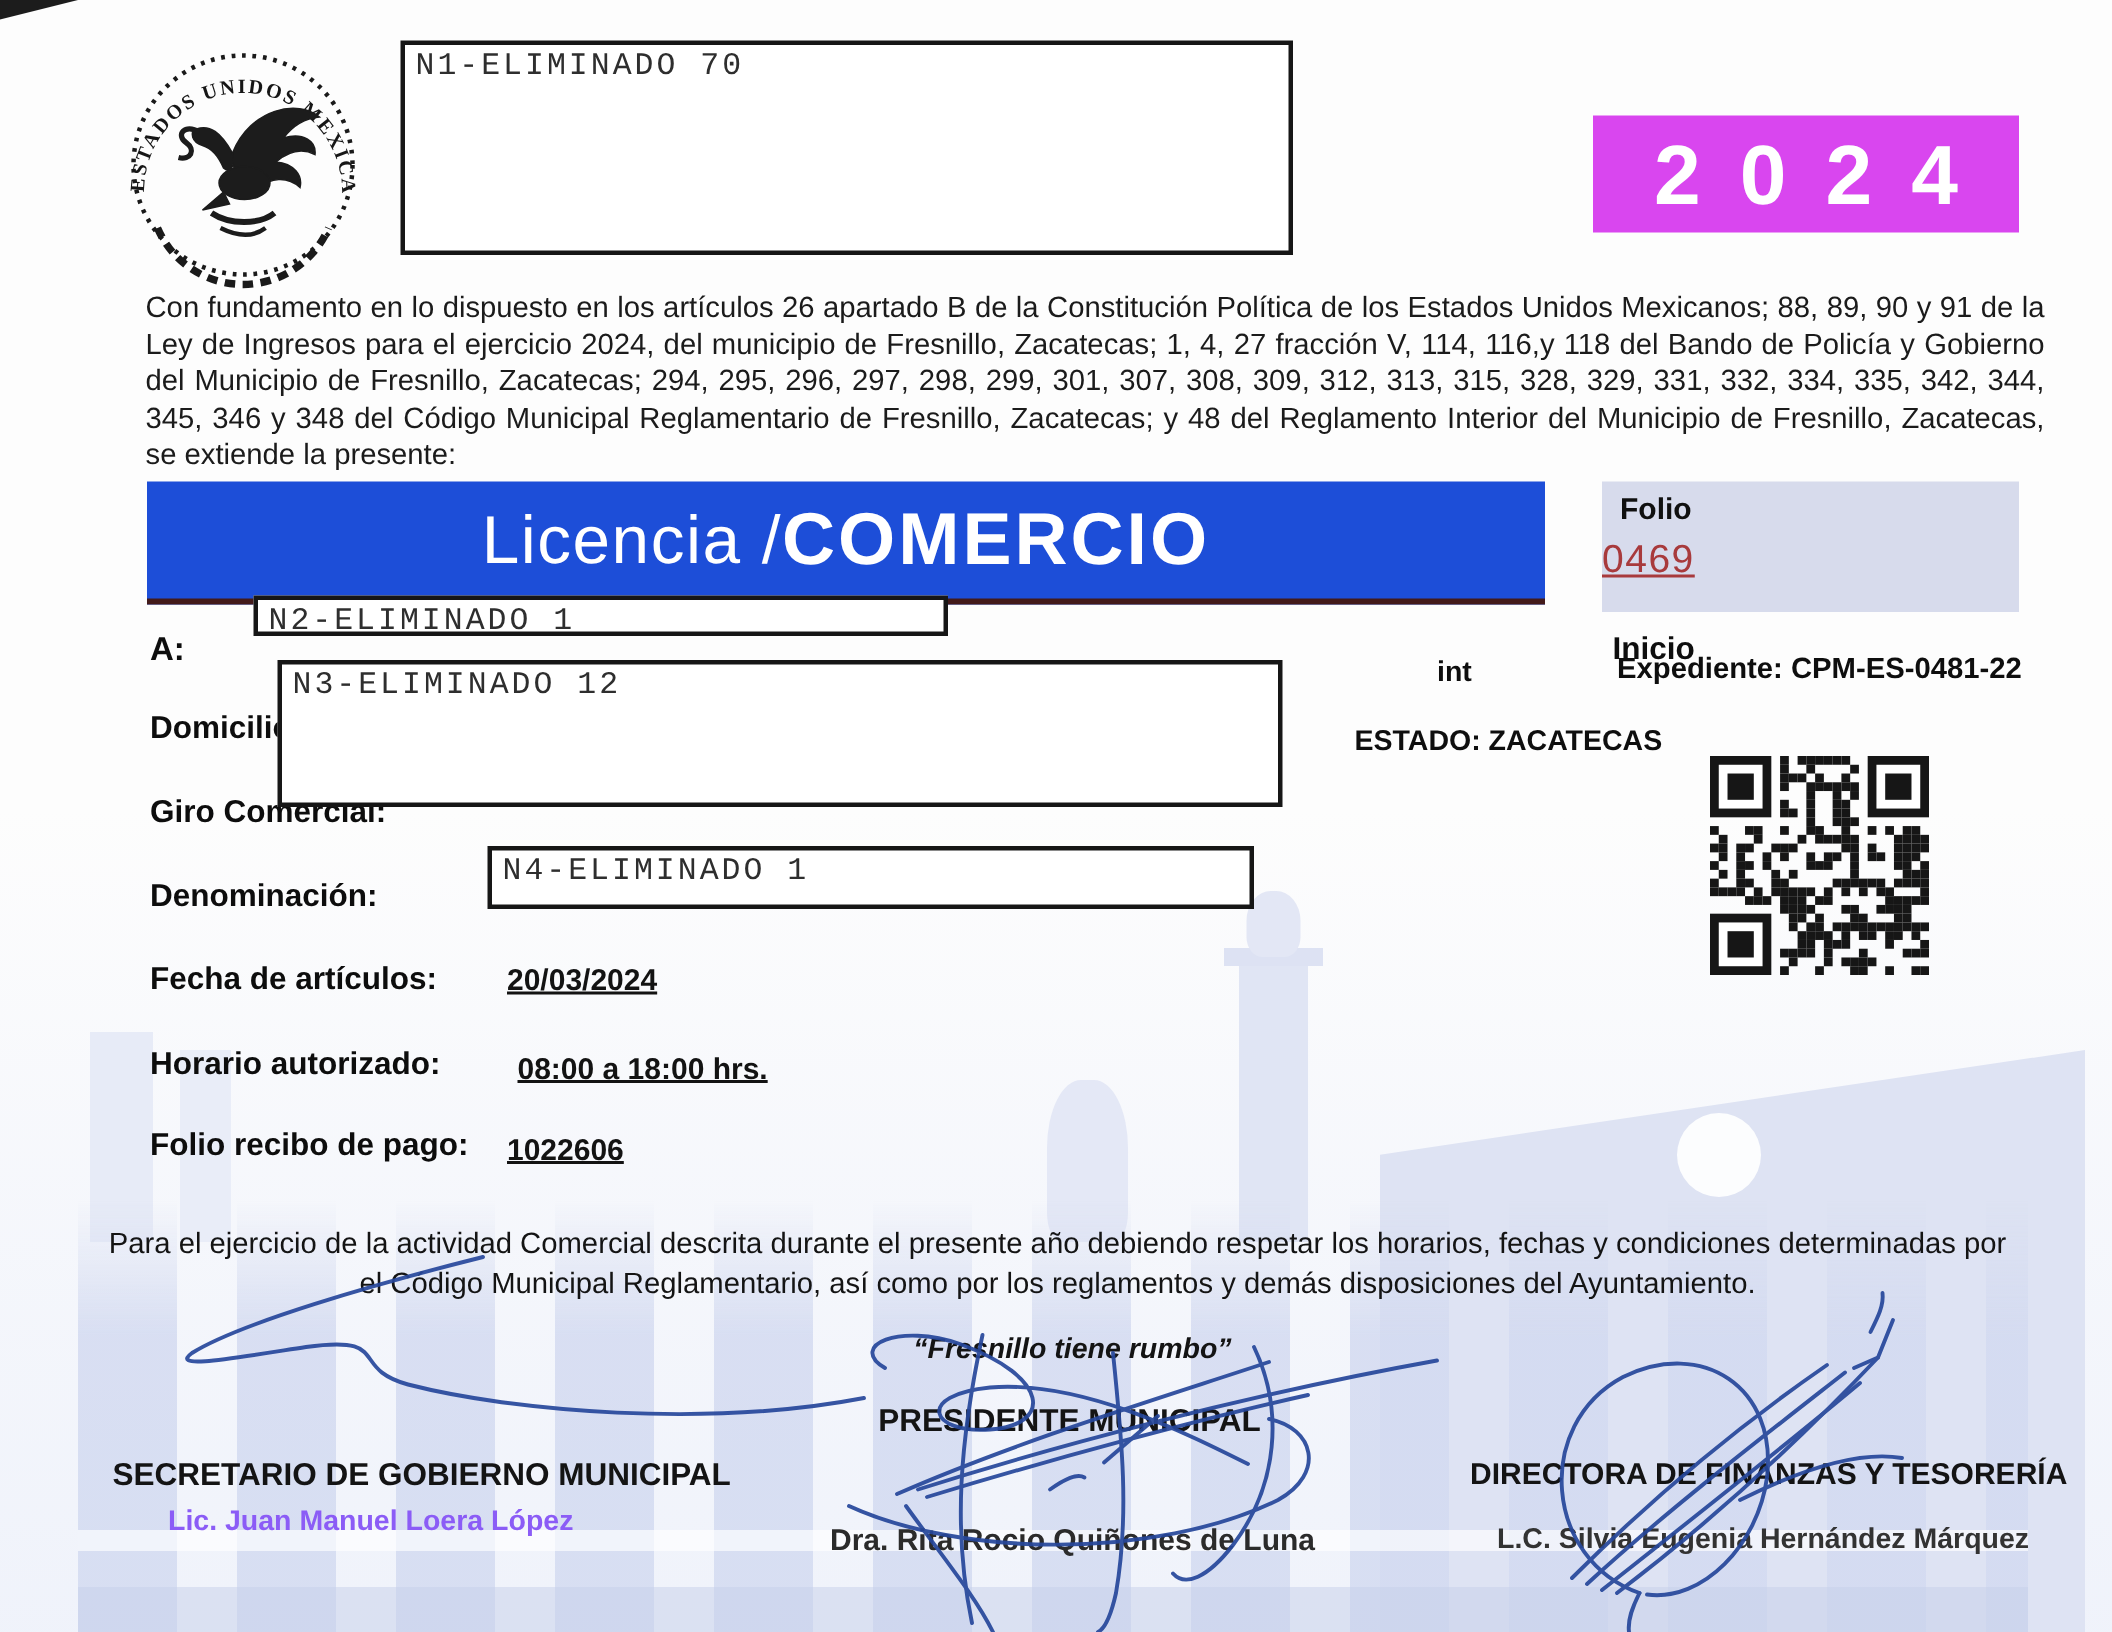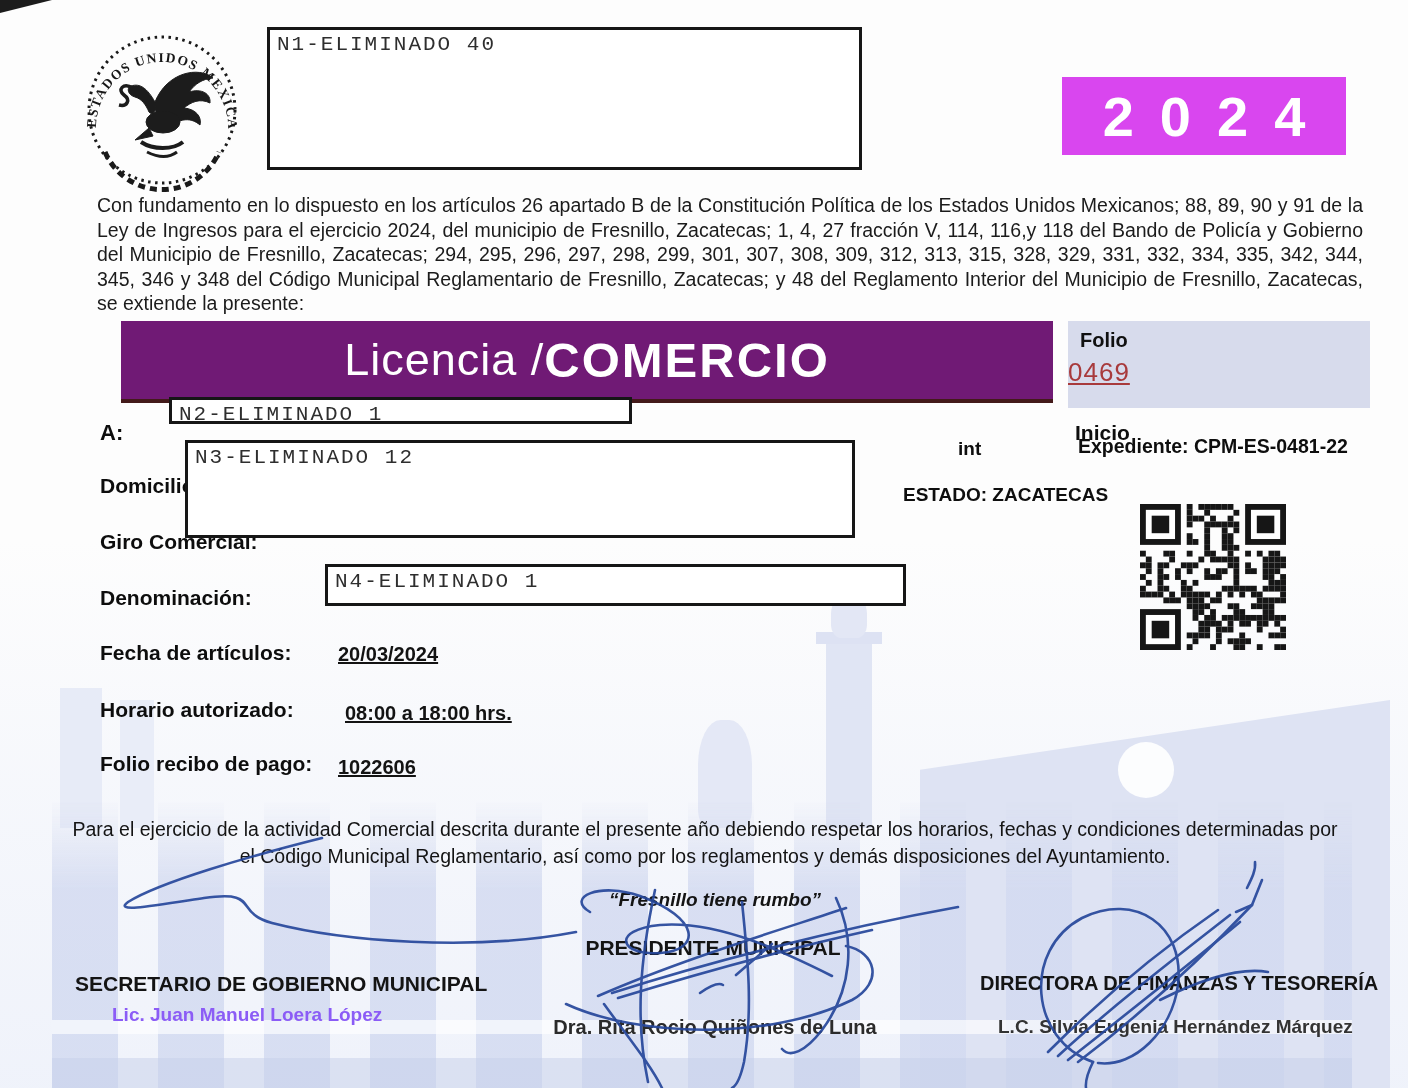--- a/index.html
+++ b/index.html
@@ -29,30 +29,30 @@
   .wm-circle{left:1118px;top:742px;width:56px;height:56px;border-radius:50%;background:#fcfdfe;}
   
   .corner-mark{left:0;top:0;width:0;height:0;border-top:13px solid #1c1c1c;border-right:52px solid transparent;}
   .seal{left:83px;top:24px;width:160px;height:170px;}
   .redaction{background:#ffffff;border:3px solid #161616;
     font-family:"Liberation Mono","DejaVu Sans Mono",monospace;font-size:21px;letter-spacing:2px;color:#2e2e2e;
     padding:3px 0 0 7px;box-sizing:border-box;z-index:5;}
   .rx-n1{left:267px;top:27px;width:595px;height:143px;}
   .rx-n2{left:169px;top:397px;width:463px;height:27px;}
   .rx-n3{left:185px;top:440px;width:670px;height:98px;}
-  .rx-n4{left:325px;top:564px;width:581px;height:42px;}
+  .rx-n4{left:325px;top:564px;width:511px;height:42px;}
   .year-badge{left:1062px;top:77px;width:284px;height:78px;display:flex;align-items:center;justify-content:center;}
   .year-badge span{color:#ffffff;font-weight:700;font-size:56px;letter-spacing:26px;text-indent:26px;}
   
   .legal{left:97px;top:193px;width:1266px;font-size:19.5px;line-height:24.6px;text-align:justify;color:#1b1b1b;}
   .banner{left:98px;top:321px;width:932px;height:82px;display:flex;align-items:center;justify-content:center;
     border-bottom:4px solid #431a1a;box-sizing:border-box;z-index:2;}
   .banner .b-reg{color:#fff;font-size:45px;font-weight:400;letter-spacing:1px;}
   .banner .b-bold{color:#fff;font-size:49px;font-weight:700;letter-spacing:2px;}
-  .folio-box{left:1068px;top:321px;width:278px;height:87px;padding-left:24px;}
+  .folio-box{left:1068px;top:321px;width:278px;height:87px;}
   .folio-label{left:12px;top:8px;font-size:20px;font-weight:700;color:#101010;}
   .folio-number{left:0;top:36px;width:100%;text-align:left;font-size:26px;letter-spacing:1px;text-decoration:underline;}
   .blb{font-weight:700;color:#0e0e0e;}
   .lbl{font-size:21px;font-weight:700;color:#0d0d0d;z-index:1;}
   .val{font-size:20px;font-weight:700;color:#131313;text-decoration:underline;}
   .terms{left:69px;top:816px;width:1272px;text-align:center;font-size:19.5px;line-height:27px;font-weight:500;color:#141414;z-index:3;}
   .sig-text{z-index:4;}
   .ink{left:0;top:0;width:1408px;height:1088px;pointer-events:none;z-index:6;}
 </style>
 </head>
@@ -90,28 +90,28 @@
       <path d="M 72 78 C 84 48 116 42 130 54 C 119 55 112 60 106 68 C 119 64 128 70 127 79 C 117 74 108 78 101 84 C 113 85 119 93 117 101 C 108 93 97 95 90 101 C 80 106 72 95 72 78 Z" stroke-width="1"></path>
       <path d="M 72 78 C 64 64 57 59 48 62 C 43 64 45 71 52 73 C 59 75 63 81 66 88 C 70 92 74 88 72 78 Z" stroke-width="1"></path>
       <ellipse cx="80" cy="98" rx="17" ry="11"></ellipse>
       <path d="M 66 104 L 52 116 L 70 112 Z"></path>
       <path d="M 50 64 C 40 58 34 66 41 71 C 48 76 44 83 36 81" fill="none" stroke-width="3.5"></path>
       <path d="M 58 118 C 70 126 90 126 100 118" fill="none" stroke-width="4"></path>
       <path d="M 64 128 C 76 134 86 134 94 128" fill="none" stroke-width="3"></path>
     </g>
   </svg>
 
-  <div class="abs redaction rx-n1"><span>N1-ELIMINADO 40</span></div>
+  <div class="abs redaction rx-n1"><span>N1-ELIMINADO 70</span></div>
   <div class="abs year-badge" style="background-color: #d946ef;">
       <span>2024</span>
     </div>
 
   <div class="abs legal">Con fundamento en lo dispuesto en los artículos 26 apartado B de la Constitución Política de los Estados Unidos Mexicanos; 88, 89, 90 y 91 de la Ley de Ingresos para el ejercicio 2024, del municipio de Fresnillo, Zacatecas; 1, 4, 27 fracción V, 114, 116,y 118 del Bando de Policía y Gobierno del Municipio de Fresnillo, Zacatecas; 294, 295, 296, 297, 298, 299, 301, 307, 308, 309, 312, 313, 315, 328, 329, 331, 332, 334, 335, 342, 344, 345, 346 y 348 del Código Municipal Reglamentario de Fresnillo, Zacatecas; y 48 del Reglamento Interior del Municipio de Fresnillo, Zacatecas, se extiende la presente:</div>
 
-  <div class="abs banner" style="background-color: #701a75; margin-left: 23px;">
+  <div class="abs banner" style="background-color: #1d4ed8;">
     <span class="b-reg">Licencia /</span>
     <span class="b-bold">COMERCIO</span>
   </div>
   <div class="abs folio-box" style="background-color: rgb(215, 219, 236);">
     <div class="abs folio-label">Folio</div>
     <div class="abs folio-number" style="color: rgb(168, 58, 60);">0469</div>
   </div>
 
   <div class="abs blb" style="left:1075px;top:421px;font-size:21px;">Inicio</div>
   <div class="abs blb" style="left:1078px;top:435px;font-size:19.5px;">Expediente: CPM-ES-0481-22</div>

